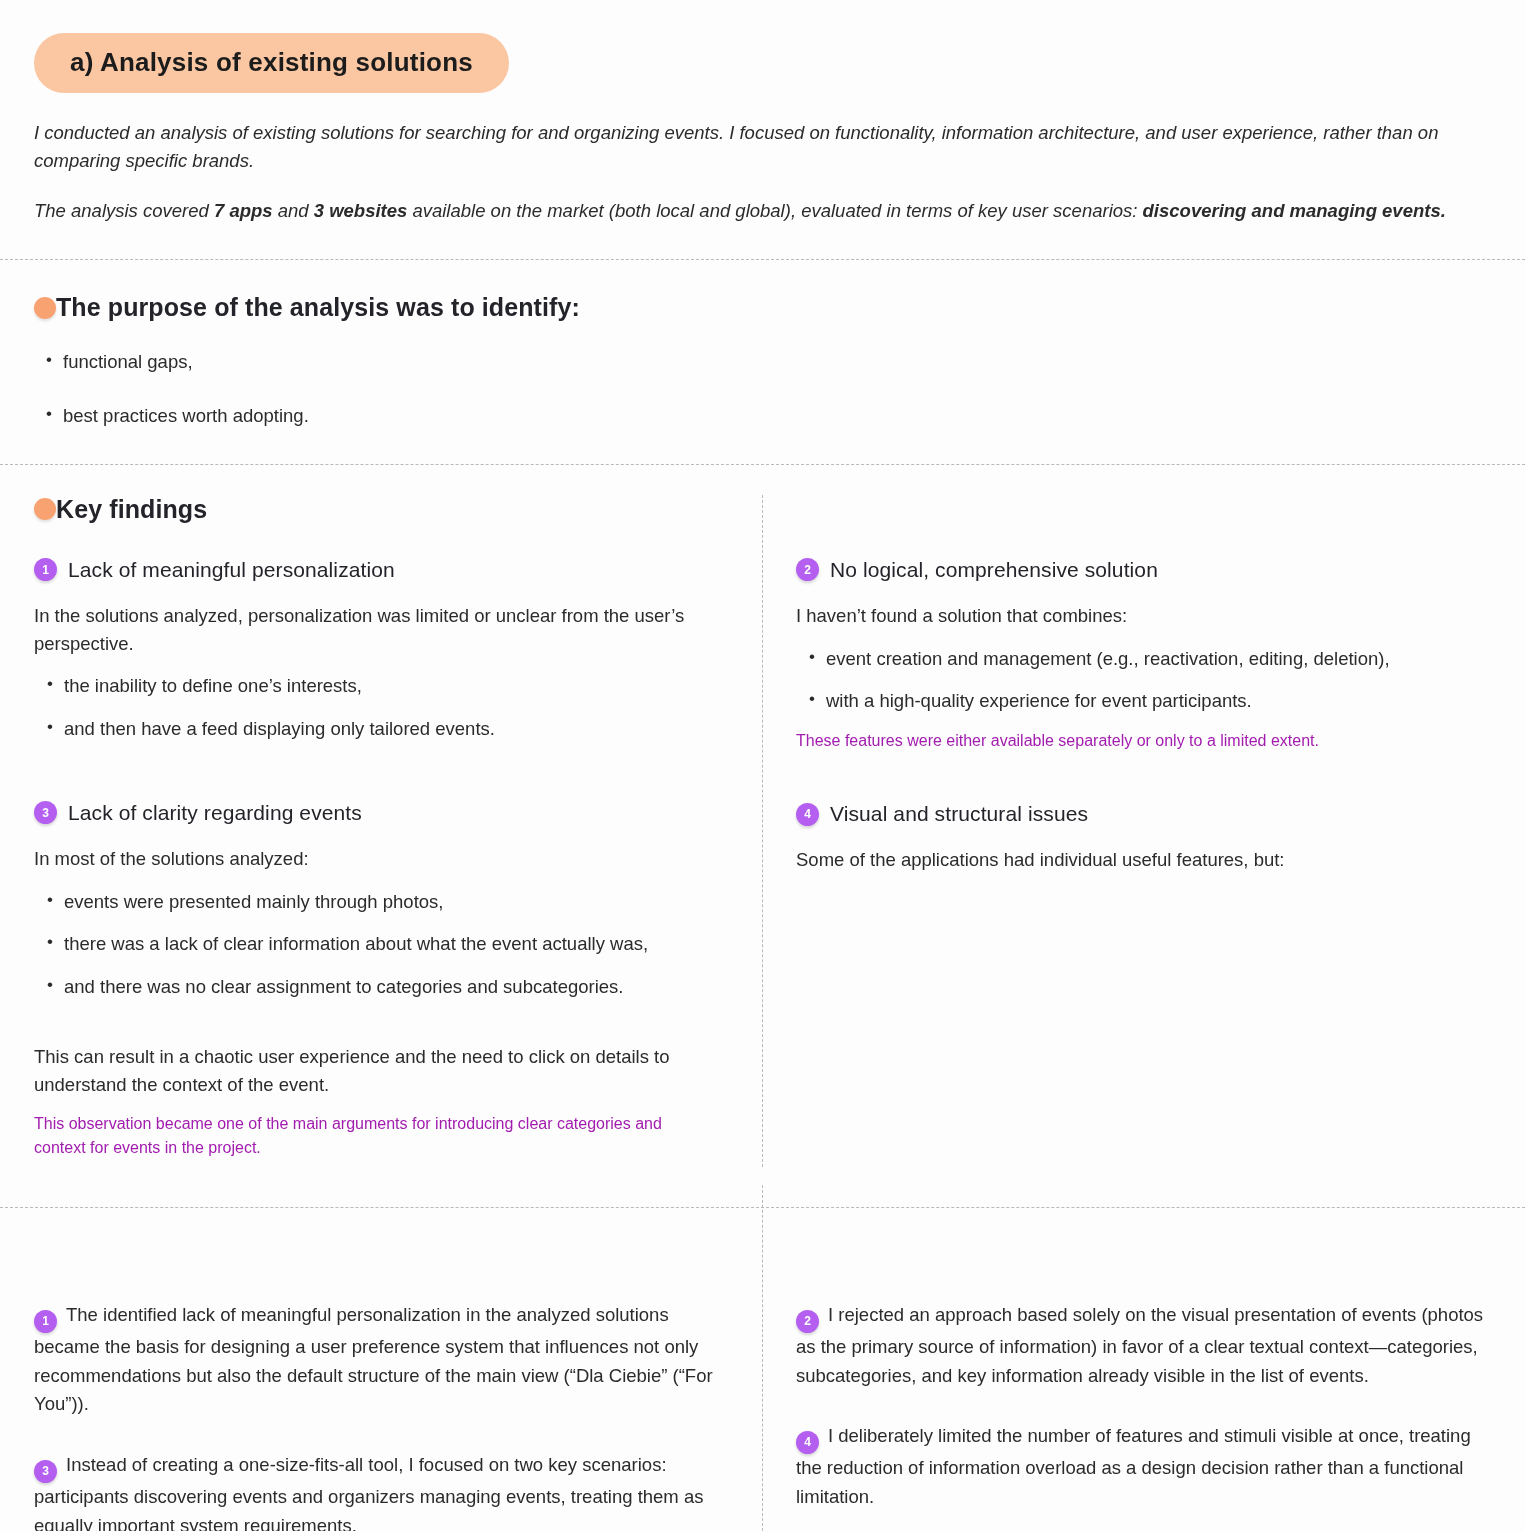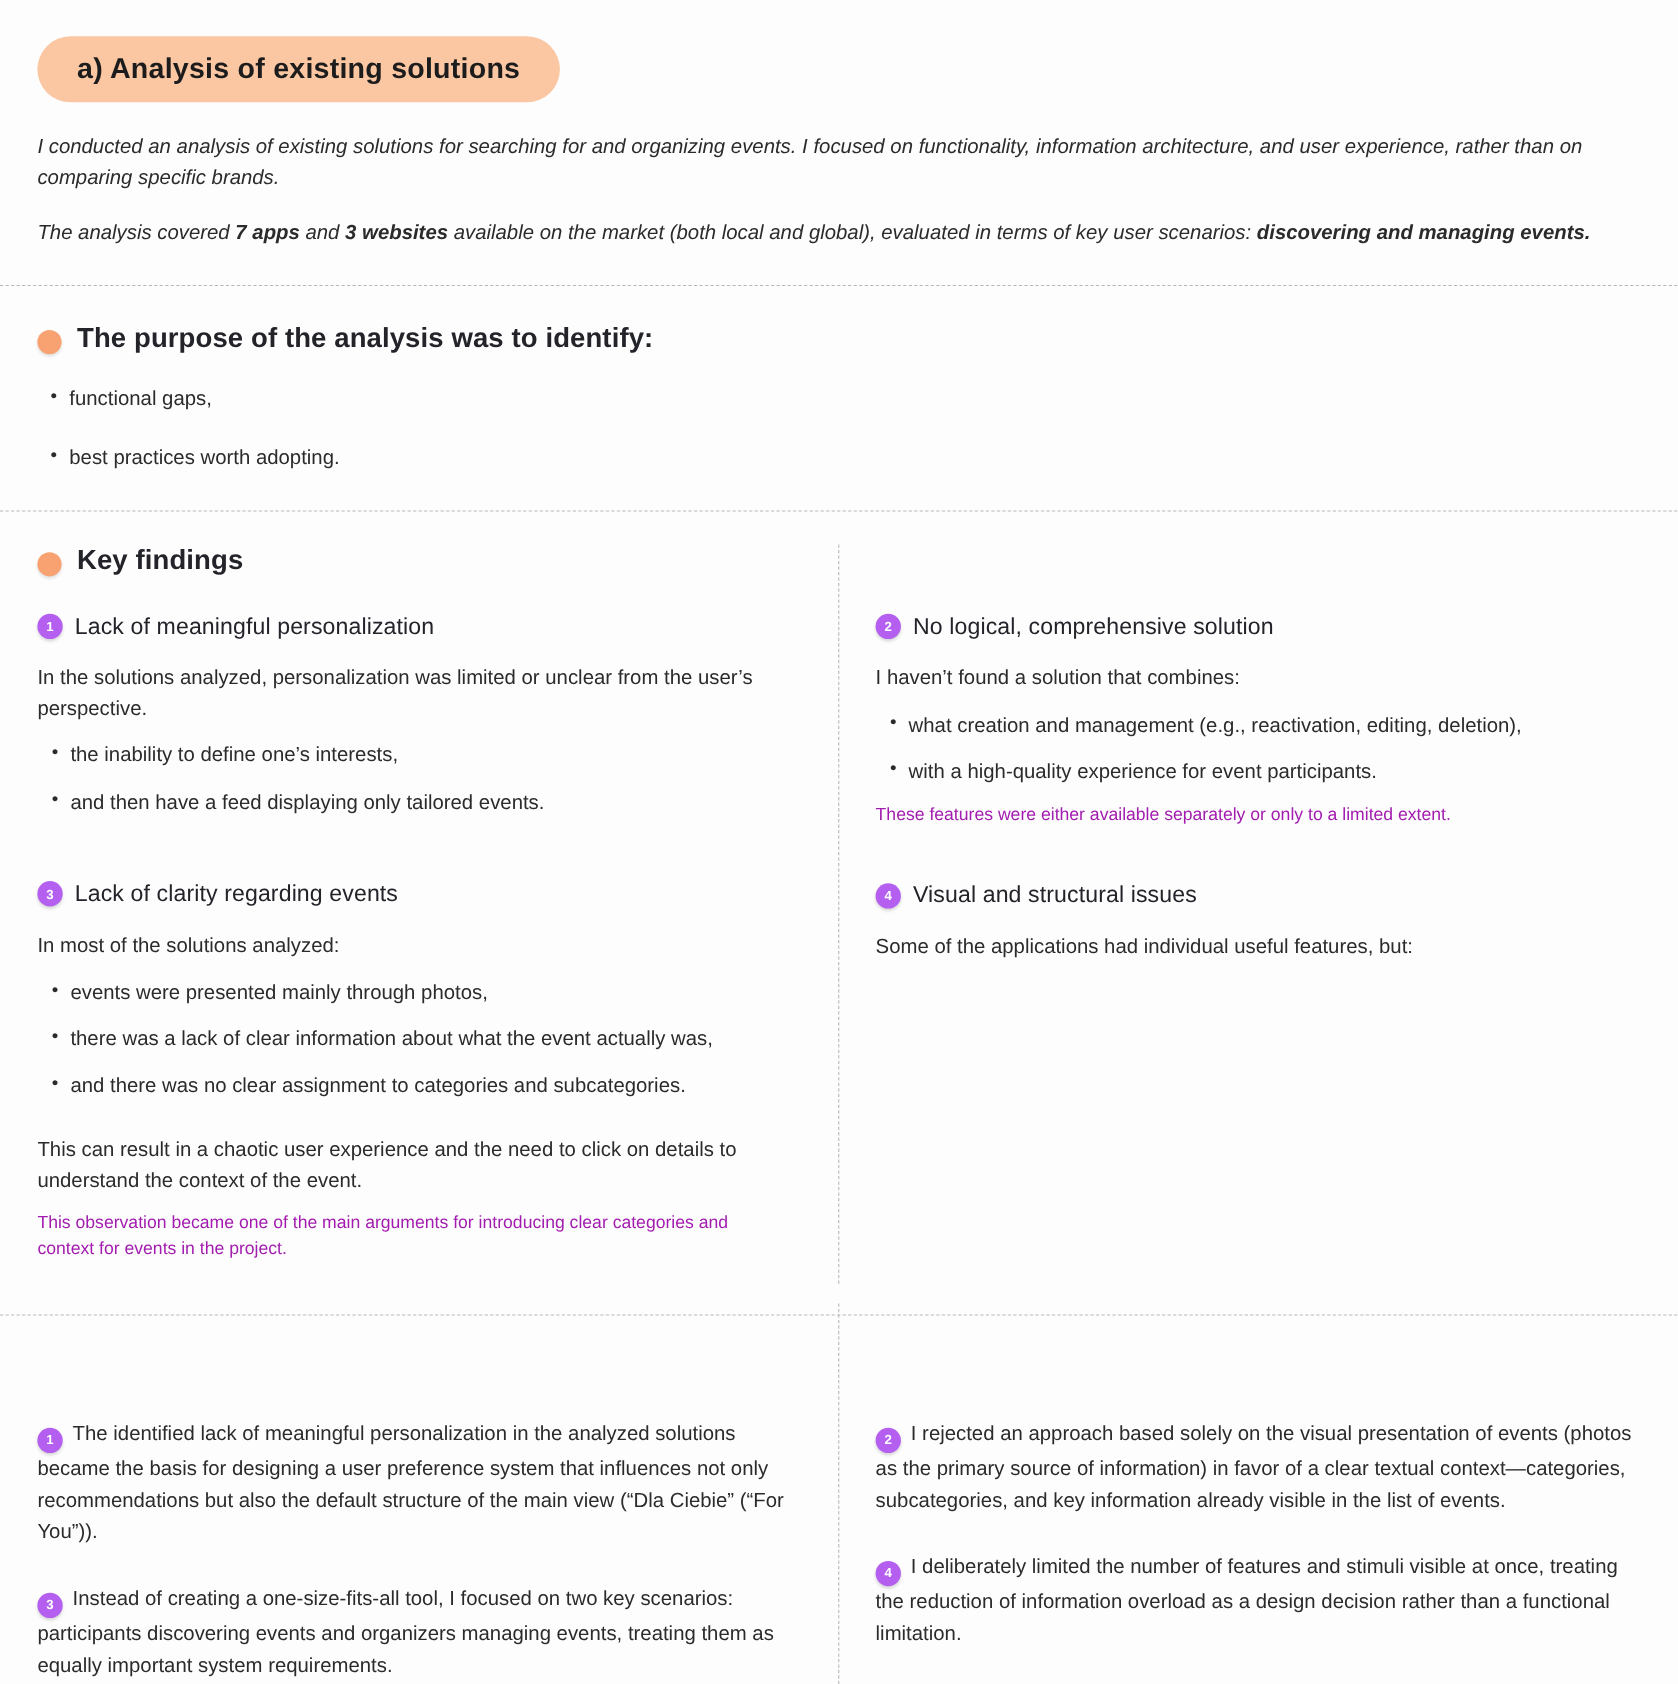--- a/index.html
+++ b/index.html
@@ -63,22 +63,21 @@
     width: 0;
     border-left: 1.6px dashed #b9b9b9;
   }
   .vline.v1 { top: 495px; height: 672px; }
   .vline.v2 { top: 1185px; height: 346px; }
 
   
   .block { padding: 0 34px; }
   .sec-head {
     display: flex;
-    align-items: flex-end;
-    gap: 14px;
+    align-items: center;
   }
   .dot-orange {
     width: 22px;
     height: 22px;
     border-radius: 50%;
     background: #f9a271;
     flex: 0 0 auto;
     box-shadow: 0 2px 3px rgba(0,0,0,0.12);
   }
   .sec-head-text {
@@ -262,35 +261,35 @@
           <div class="finding-head">
             <span class="badge">3</span>
             <span class="finding-title">Lack of clarity regarding events</span>
           </div>
           <p class="body-text">In most of the solutions analyzed:</p>
           <ul class="plain">
             <li>events were presented mainly through photos,</li>
             <li>there was a lack of clear information about what the event actually was,</li>
             <li>and there was no clear assignment to categories and subcategories.</li>
           </ul>
-          <p class="body-text" style="margin-top:30px">This can result in a chaotic user experience and the need to click on details to understand the context of the event.</p>
+          <p class="body-text" style="margin-top:42px">This can result in a chaotic user experience and the need to click on details to understand the context of the event.</p>
           <p class="caption">This observation became one of the main arguments for introducing clear categories and context for events in the project.</p>
         </div>
       </div>
 
       <div class="col-right">
 
         <div class="finding">
           <div class="finding-head">
             <span class="badge">2</span>
             <span class="finding-title">No logical, comprehensive solution</span>
           </div>
           <p class="body-text">I haven’t found a solution that combines:</p>
           <ul class="plain">
-            <li>what creation and management (e.g., reactivation, editing, deletion),</li>
+            <li>event creation and management (e.g., reactivation, editing, deletion),</li>
             <li>with a high-quality experience for event participants.</li>
           </ul>
           <p class="caption">These features were either available separately or only to a limited extent.</p>
         </div>
 
         <div class="gap-mid" style="height:39px"></div>
 
         <div class="finding">
           <div class="finding-head">
             <span class="badge">4</span>

